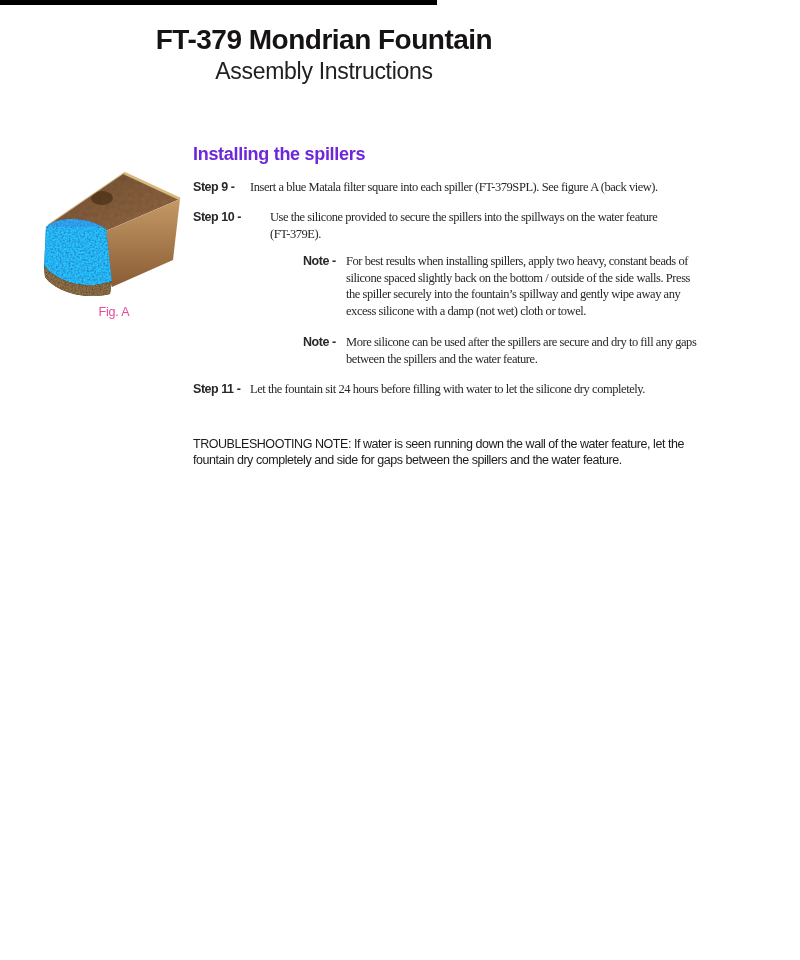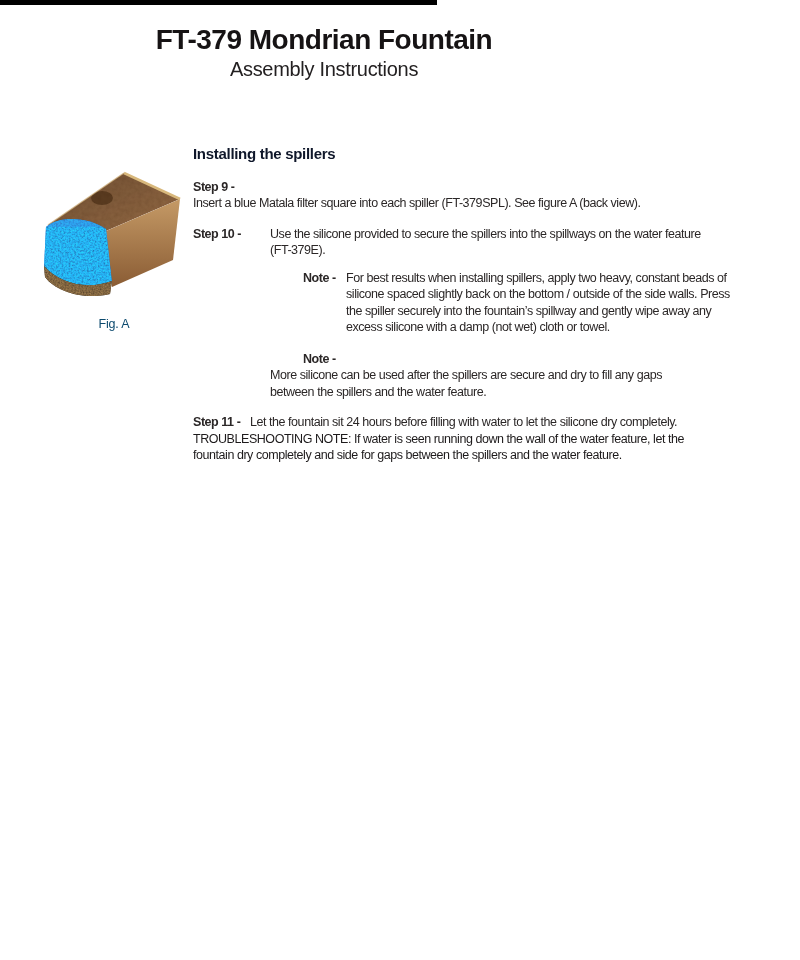--- a/index.html
+++ b/index.html
@@ -10,47 +10,47 @@
   .edge-bar{
     position:absolute;left:0;top:0;width:437px;height:5px;background:#000;
   }
   header{
     position:absolute;left:0;top:24px;width:648px;text-align:center;
   }
   .doc-title{
     margin:0;font-size:28px;font-weight:bold;color:#161314;letter-spacing:-0.5px;
   }
   .doc-subtitle{
-    margin:2px 0 0 0;font-size:20px;font-weight:normal;color:#232021;letter-spacing:-0.3px;
+    margin:2px 0 0 0;font-size:23px;font-weight:normal;color:#232021;letter-spacing:-0.3px;
   }
   figure.figA{
     position:absolute;left:40px;top:165px;width:148px;margin:0;text-align:center;
   }
   figure.figA svg{display:block;margin:0 auto;}
   .fig-caption{
-    margin-top:18px;font-size:12.5px;color:#0c4a6e;letter-spacing:-0.2px;
+    margin-top:6px;font-size:12.5px;color:#ec4899;letter-spacing:-0.2px;
   }
   main.content{
     position:absolute;left:193px;top:146px;width:600px;
     font-size:12.5px;line-height:16.5px;letter-spacing:-0.45px;color:#2b2727;
   }
   .section-heading{
-    margin:0 0 16px 0;font-size:15px;font-weight:bold;color:#0f172a;letter-spacing:-0.3px;
+    margin:0 0 16px 0;font-size:18px;font-weight:bold;color:#6d28d9;letter-spacing:-0.3px;
   }
   .para{display:flex;align-items:flex-start;}
   .plabel{font-weight:bold;white-space:nowrap;flex:0 0 auto;}
   .step .plabel{min-width:57px;}
   .note{margin-left:77px;}
   .note .plabel{min-width:43px;padding-left:33px;}
-  .ptext{flex:1 1 auto;}
+  .ptext{flex:1 1 auto;font-family:Liberation Serif, serif;}
   .tline{white-space:nowrap;}
-  .mb14{margin-bottom:14px;flex-direction:column;}
+  .mb14{margin-bottom:14px;}
   .mb11{margin-bottom:11px;gap:20px;}
   .mb15{margin-bottom:15px;}
-  .mb38{}
+  .mb38{margin-bottom:38px;}
   .trouble{font-weight:normal;color:#1d1a1b;}
   .trouble .tline{white-space:nowrap;}
 </style>
 </head>
 <body>
 
 <div class="edge-bar"></div>
 
 <header>
   <h1 class="doc-title">FT-379 Mondrian Fountain</h1>

